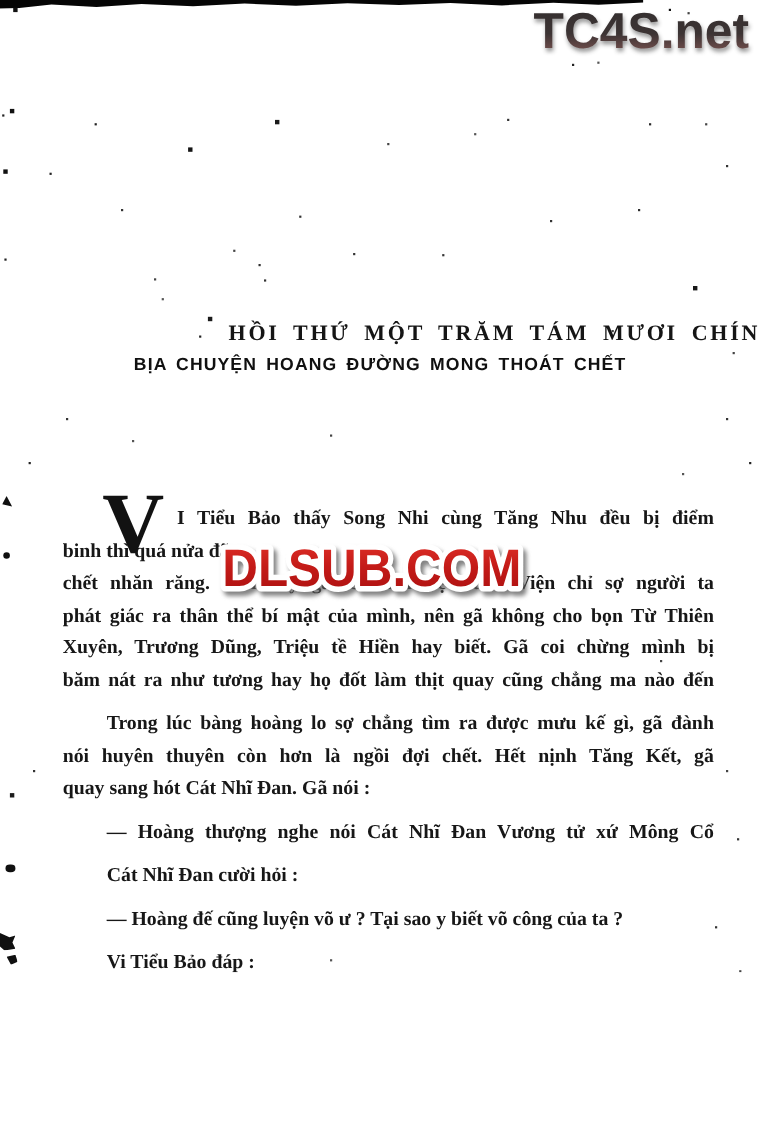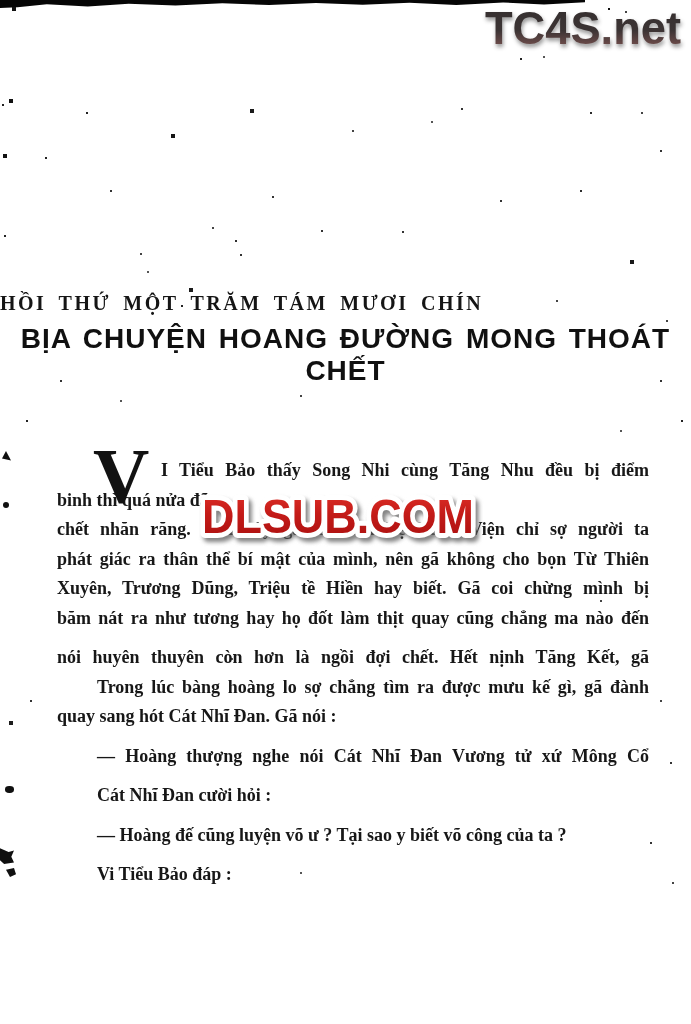--- a/index.html
+++ b/index.html
@@ -8,28 +8,28 @@
     overflow:hidden; font-family:"Liberation Serif","DejaVu Serif",serif;
   }
   
   .scan-strip{
     position:absolute; left:0; top:0; width:585px; height:8px; background:#050505;
     clip-path:polygon(0 0,100% 0,100% 28%,93% 55%,86% 30%,78% 62%,70% 34%,62% 58%,
       54% 38%,46% 64%,38% 40%,30% 70%,22% 46%,15% 80%,8% 52%,3% 90%,0 100%);
   }
   
   .title1{
-    position:absolute; top:292px; left:0; width:100%; text-align:left;
+    position:absolute; top:292px; left:0; width:100%; text-align:right;
     font-weight:bold; font-size:20px; letter-spacing:2.5px; word-spacing:5px;
     color:#151515;
   }
   .title2{
     position:absolute; top:323px; left:0; width:100%; text-align:center;
     font-family:"Liberation Sans","DejaVu Sans",sans-serif;
-    font-weight:bold; font-size:28px; letter-spacing:1px; word-spacing:3px;
+    font-weight:bold; font-size:16px; letter-spacing:1px; word-spacing:3px;
     color:#101010;
   }
   
   .body-text{
     position:absolute; left:57px; top:441px; width:592px;
     font-weight:bold; font-size:18px; line-height:29.5px; color:#171717;
   }
   .para{margin:0 0 10px 0;}
   .line{white-space:normal;}
   .line.j{text-align:justify; text-align-last:justify;}
@@ -107,22 +107,22 @@
         <div class="line j ind-cap">I Tiểu Bảo thấy Song Nhi cùng Tăng Nhu đều bị điểm</div>
         <div class="line split">
           <span>binh thì quá nửa đã</span>
         </div>
         <div class="line j">chết nhăn răng. Lần này gã lén đến Lệ Xuân Viện chỉ sợ người ta</div>
         <div class="line j">phát giác ra thân thể bí mật của mình, nên gã không cho bọn Từ Thiên</div>
         <div class="line j">Xuyên, Trương Dũng, Triệu tề Hiền hay biết. Gã coi chừng mình bị</div>
         <div class="line j">băm nát ra như tương hay họ đốt làm thịt quay cũng chẳng ma nào đến</div>
       </div>
       <div class="para">
+        <div class="line j ind">Trong lúc bàng hoàng lo sợ chẳng tìm ra được mưu kế gì, gã đành</div>
         <div class="line j">nói huyên thuyên còn hơn là ngồi đợi chết. Hết nịnh Tăng Kết, gã</div>
-        <div class="line j ind">Trong lúc bàng hoàng lo sợ chẳng tìm ra được mưu kế gì, gã đành</div>
         <div class="line">quay sang hót Cát Nhĩ Đan. Gã nói :</div>
       </div>
       <div class="para">
         <div class="line j ind">— Hoàng thượng nghe nói Cát Nhĩ Đan Vương tử xứ Mông Cổ</div>
       </div>
       <div class="para">
         <div class="line ind">Cát Nhĩ Đan cười hỏi :</div>
       </div>
       <div class="para">
         <div class="line ind">— Hoàng đế cũng luyện võ ư ? Tại sao y biết võ công của ta ?</div>

